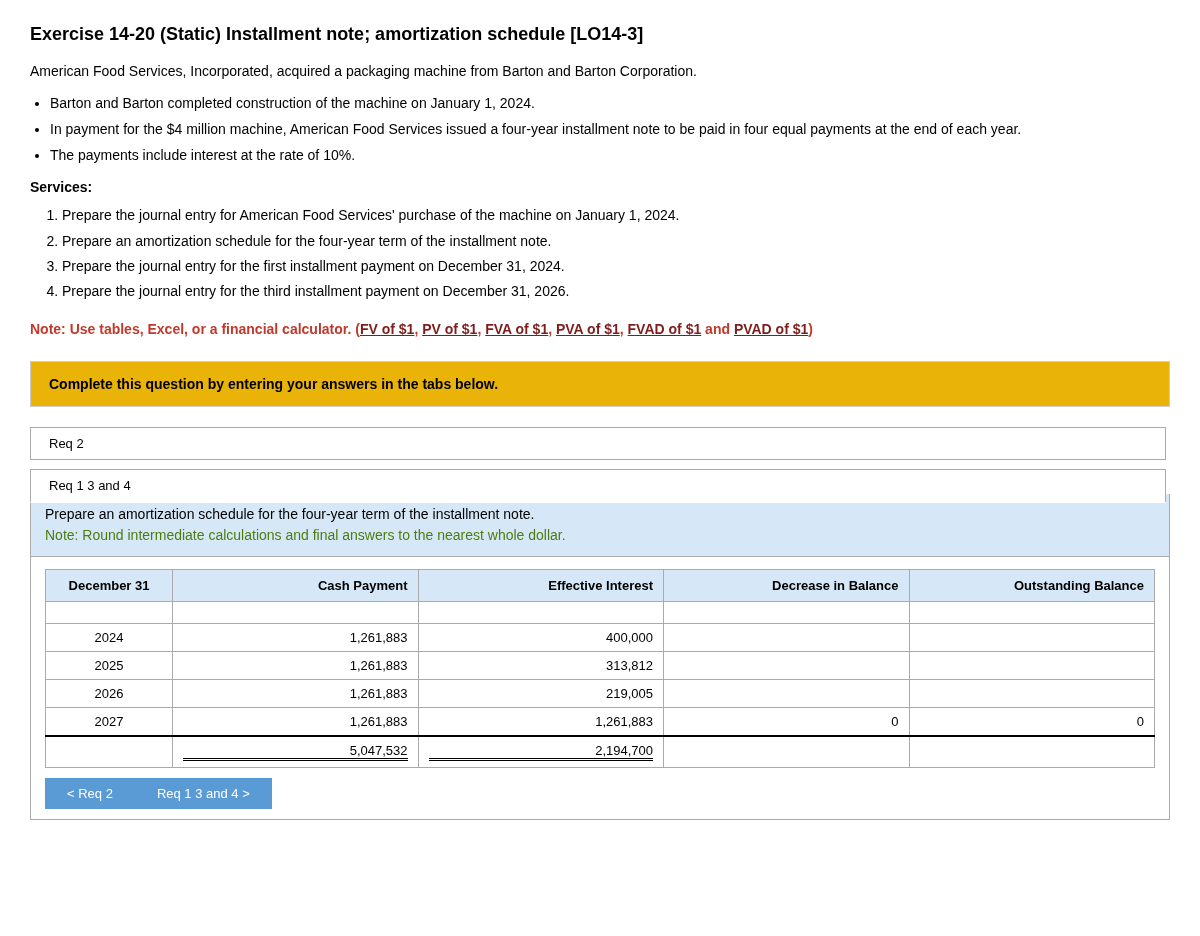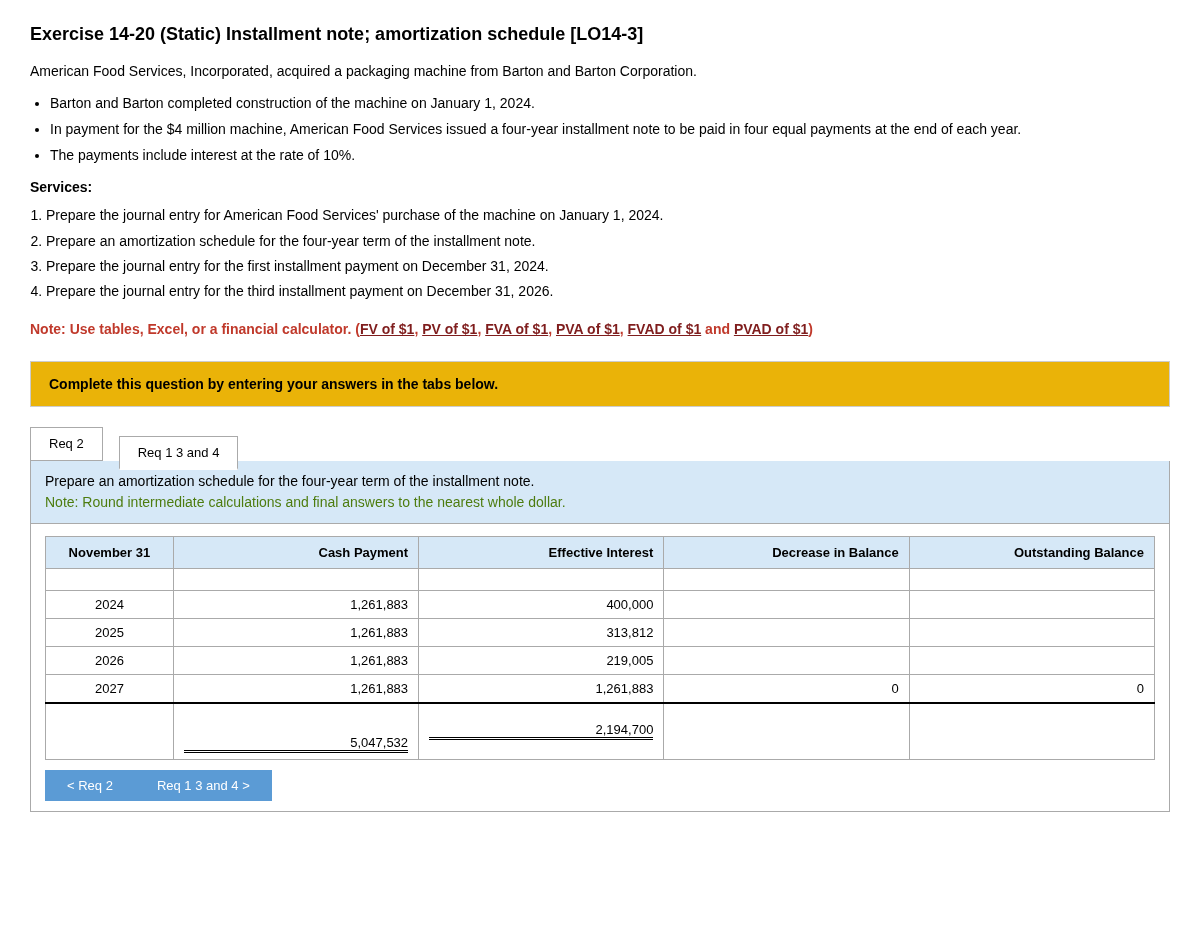--- a/index.html
+++ b/index.html
@@ -27,21 +27,21 @@
     }
     .bullet-list li {
       list-style: disc;
       margin-bottom: 2px;
     }
     .required-label {
       font-weight: bold;
       margin-bottom: 8px;
     }
     .numbered-list {
-      margin-left: 16px;
+      margin-left: 32px;
       margin-bottom: 14px;
       line-height: 1.8;
     }
     .numbered-list li {
       list-style: decimal;
     }
     .note-line {
       color: #c0392b;
       font-weight: bold;
       margin-bottom: 20px;
@@ -55,22 +55,23 @@
     .complete-box {
       background: #eab308;
       border: 1px solid #ccc;
       padding: 14px 18px;
       font-weight: bold;
       margin-bottom: 20px;
       font-size: 14px;
     }
     .tabs-row {
       display: flex;
-      gap: 12px;
+      gap: 0;
       margin-bottom: 0;
+      flex-direction: column;
     }
     .tab {
       border: 1px solid #aaa;
       padding: 8px 18px;
       cursor: pointer;
       background: #fff;
       font-size: 13px;
       margin-right: 4px;
     }
     .tab.active {
@@ -148,21 +149,20 @@
       border: none;
       padding: 8px 22px;
       cursor: pointer;
       font-size: 13px;
     }
     .total-row td {
       border-top: 2px solid #000;
     }
     .double-underline {
       border-bottom: 4px double #000;
-      margin-top: 25px;
     }
   </style>
 </head>
 <body>
 
 <h1>Exercise 14-20 (Static) Installment note; amortization schedule [LO14-3]</h1>
 
 <p class="intro-text">American Food Services, Incorporated, acquired a packaging machine from Barton and Barton Corporation.</p>
 
 <ul class="bullet-list">
@@ -200,21 +200,21 @@
 <div class="tab-content">
   <div class="tab-header">
     <div>Prepare an amortization schedule for the four-year term of the installment note.</div>
     <div class="note-red">Note: Round intermediate calculations and final answers to the nearest whole dollar.</div>
   </div>
 
   <div class="table-section">
     <table>
       <thead>
         <tr>
-          <th>November 31</th>
+          <th>December 31</th>
           <th>Cash Payment</th>
           <th>Effective Interest</th>
           <th>Decrease in Balance</th>
           <th>Outstanding Balance</th>
         </tr>
       </thead>
       <tbody>
 
         <tr class="empty-row">
           <td></td>

